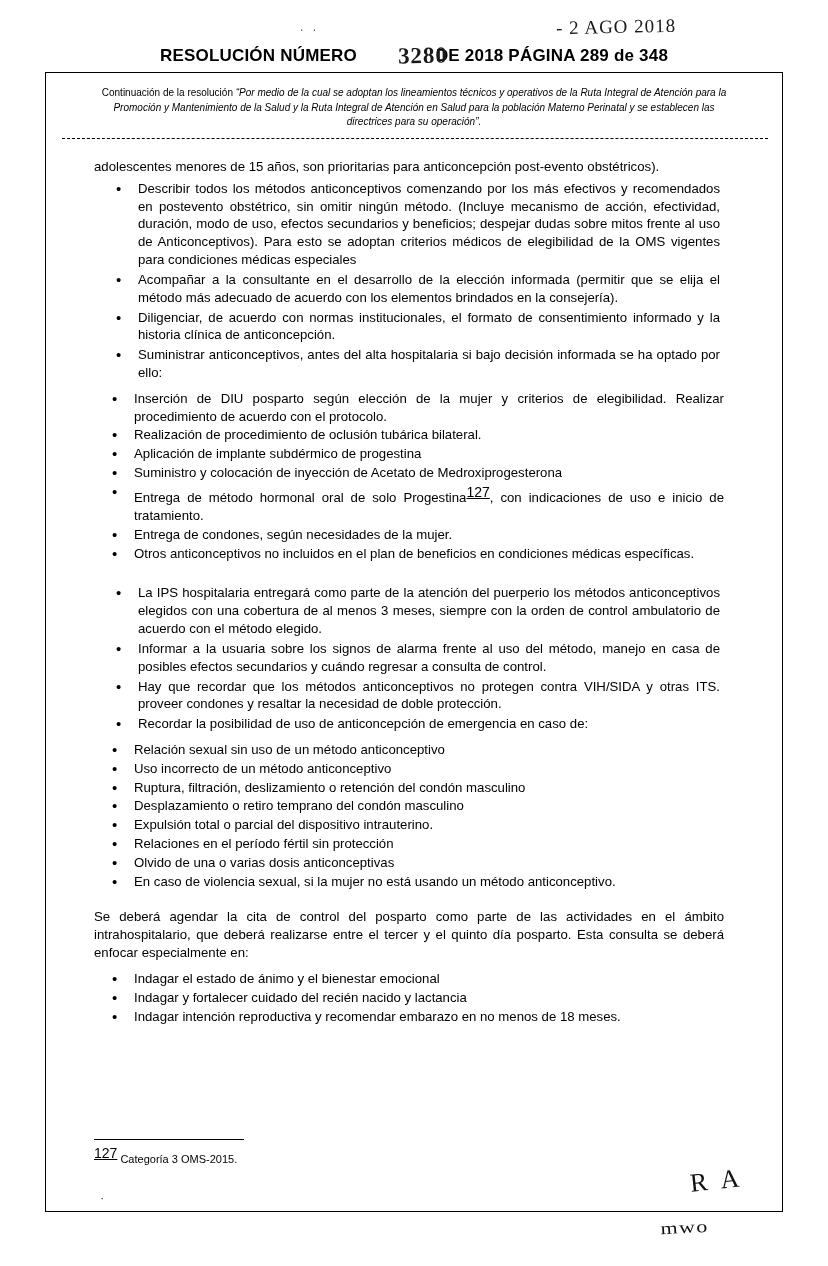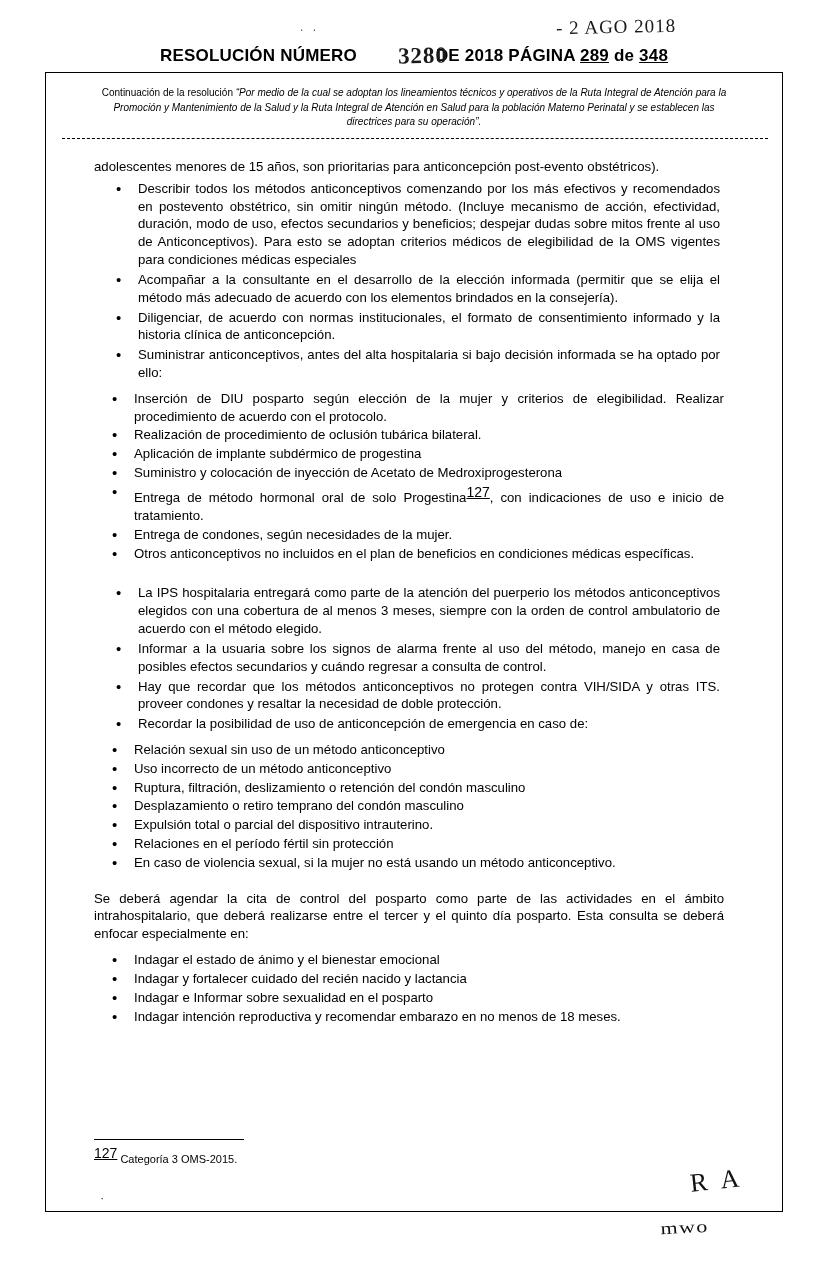--- a/index.html
+++ b/index.html
@@ -71,21 +71,20 @@
     left: 398px;
     top: -3px;
     font-family: "Liberation Serif", serif;
     font-size: 23px;
     font-weight: bold;
     letter-spacing: 1px;
     color: #1a1a1a;
     transform: rotate(-1deg);
   }
   .res-underline {
-    text-decoration: underline;
   }
 
   
   .frame {
     position: absolute;
     left: 45px;
     top: 72px;
     width: 738px;
     height: 1140px;
     border: 1px solid #000;
@@ -270,31 +269,31 @@
       <li>Recordar la posibilidad de uso de anticoncepción de emergencia en caso de:</li>
     </ul>
 
     <ul class="lvl2 indent2">
       <li>Relación sexual sin uso de un método anticonceptivo</li>
       <li>Uso incorrecto de un método anticonceptivo</li>
       <li>Ruptura, filtración, deslizamiento o retención del condón masculino</li>
       <li>Desplazamiento o retiro temprano del condón masculino</li>
       <li>Expulsión total o parcial del dispositivo intrauterino.</li>
       <li>Relaciones en el período fértil sin protección</li>
+      <li>Olvido de una o varias dosis anticonceptivas</li>
       <li>En caso de violencia sexual, si la mujer no está usando un método anticonceptivo.</li>
     </ul>
 
     <div class="spacer"></div>
 
     <p class="para">Se deberá agendar la cita de control del posparto como parte de las actividades en el ámbito intrahospitalario, que deberá realizarse entre el tercer y el quinto día posparto. Esta consulta se deberá enfocar especialmente en:</p>
 
     <ul class="lvl2 indent2">
       <li>Indagar el estado de ánimo y el bienestar emocional</li>
       <li>Indagar y fortalecer cuidado del recién nacido y lactancia</li>
-      <li>Indagar e Informar sobre sexualidad en el posparto</li>
       <li>Indagar intención reproductiva y recomendar embarazo en no menos de 18 meses.</li>
     </ul>
   </div>
 
   <div class="footnote-rule"></div>
   <div class="footnote">
     <sup>127</sup><span> Categoría 3 OMS-2015.</span>
   </div>
 
   <div class="tick">·</div>

